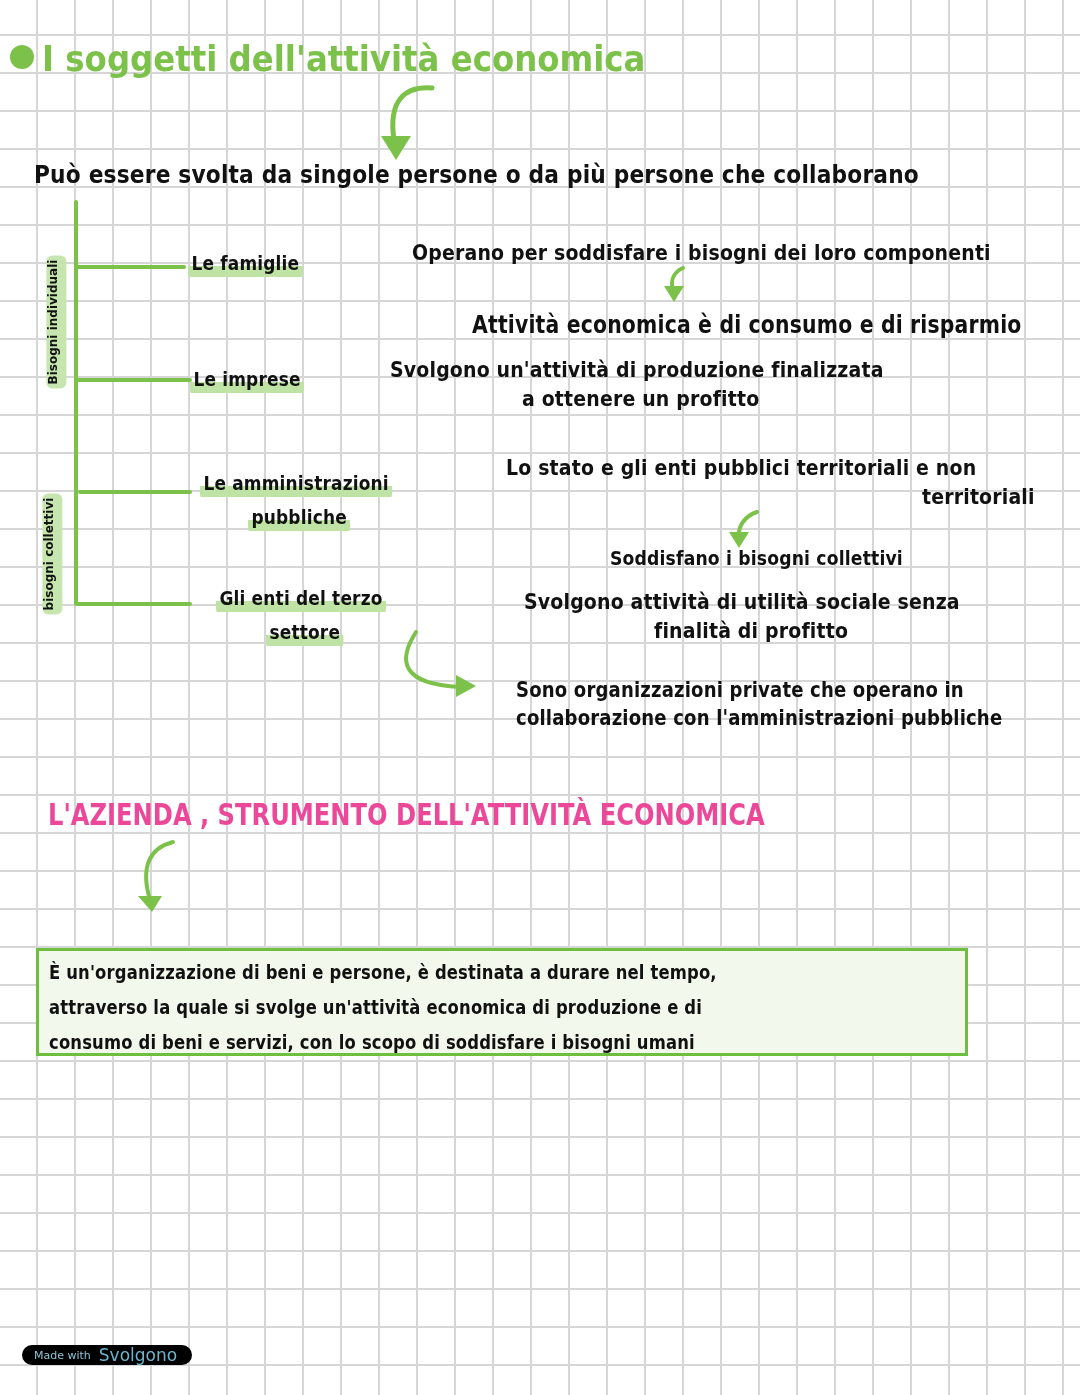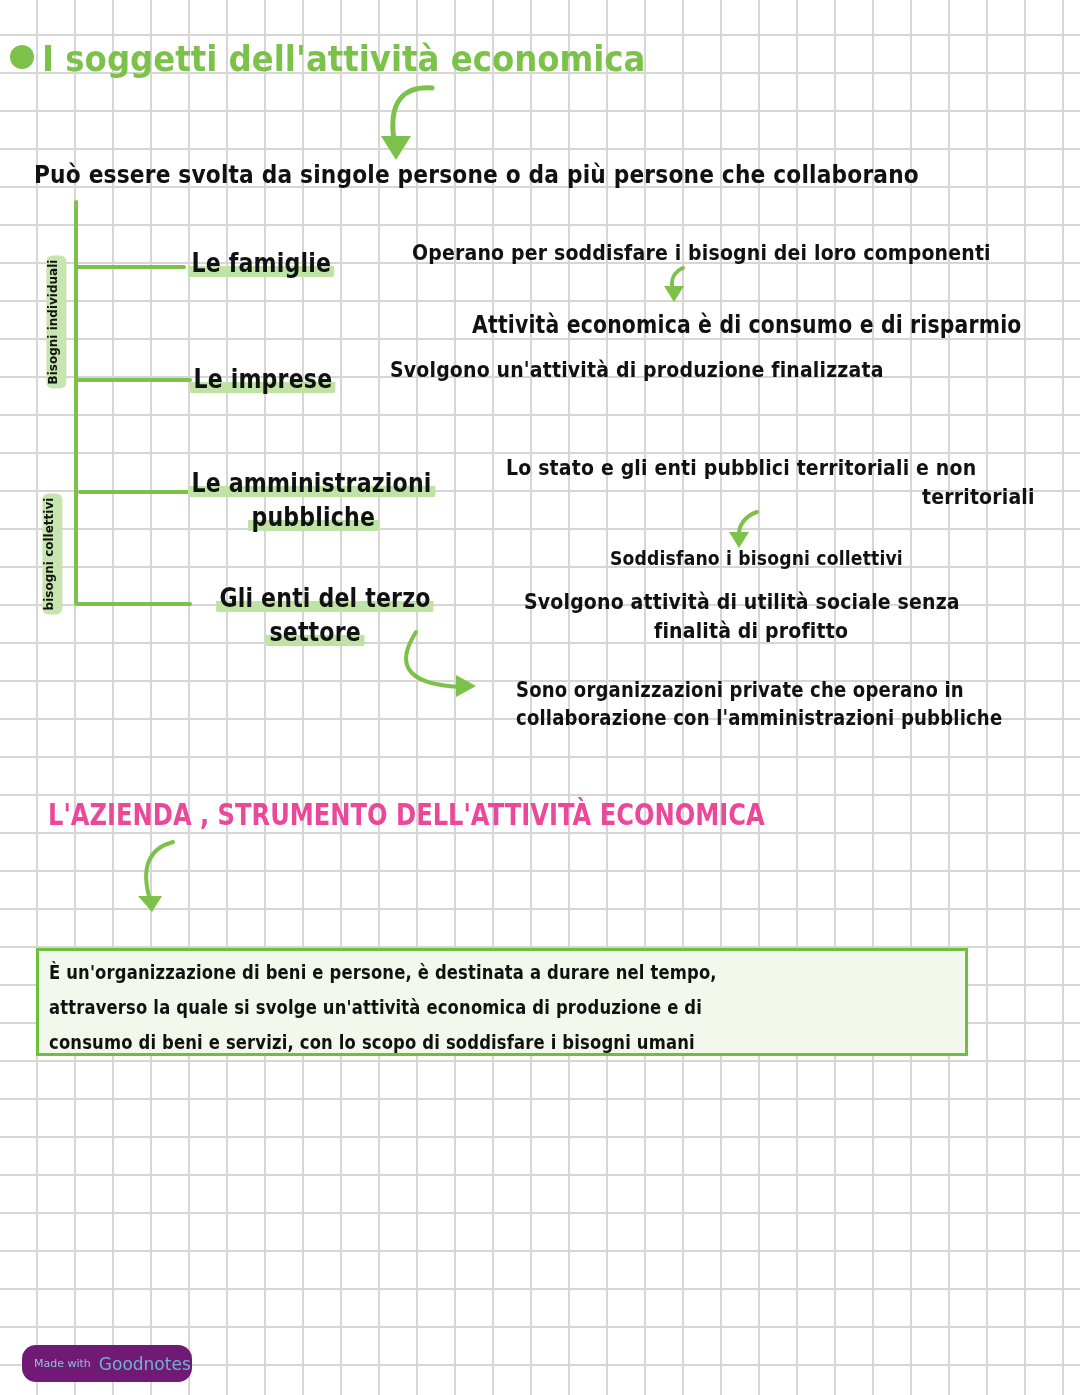--- a/index.html
+++ b/index.html
@@ -13,29 +13,29 @@
     background-position: 36px 34px;
     font-family: "DejaVu Sans", sans-serif;
     color: #111;
   }
   .abs { position: absolute; }
   .hand { font-family: "DejaVu Sans", sans-serif; font-weight: bold; letter-spacing: 0.2px; }
   .cond { transform-origin: left center; display: inline-block; white-space: nowrap; }
   .title1 { left: 10px; top: 38px; font-size: 36px; font-weight: bold; color: #7cc24a; white-space: nowrap; }
   .bullet { display: inline-block; width: 24px; height: 24px; border-radius: 50%; background: #7cc24a; margin-right: 8px; vertical-align: 2px; }
   .t-intro { left: 34px; top: 160px; font-size: 25px; white-space: nowrap; }
-  .node { font-size: 26px; text-align: center; line-height: 34px; white-space: nowrap; }
+  .node { font-size: 20px; text-align: center; line-height: 34px; white-space: nowrap; }
   .hl { background: linear-gradient(to bottom, transparent 58%, #bfe3a4 58%, #bfe3a4 92%, transparent 92%); border-radius: 6px; padding: 0 4px; }
   .desc { font-size: 22px; line-height: 29px; text-align: center; white-space: nowrap; }
   .small { font-size: 24px; white-space: nowrap; }
   .vlabel { font-size: 12px; font-weight: bold; white-space: nowrap; transform: rotate(-90deg); transform-origin: center; background: #c7e6af; border-radius: 6px; padding: 0 4px; }
   .title2 { left: 48px; top: 796px; font-size: 31px; font-weight: bold; color: #ec4899; white-space: nowrap; letter-spacing: 0px; }
   .defbox { left: 36px; top: 948px; width: 932px; height: 108px; border: 3px solid #6fbf3e; background: #f2f9ec; box-sizing: border-box; padding: 4px 10px; }
   .defbox p { margin: 0; font-size: 20px; line-height: 35px; font-weight: bold; white-space: nowrap; }
-  .badge { left: 22px; top: 1345px; width: 170px; height: 37px; border-radius: 14px; background: #701a75; font-size: 11px; color: #8ec3d8; display: flex; align-items: center; padding-left: 12px; box-sizing: border-box; }
+  .badge { left: 22px; top: 1345px; width: 170px; height: 20px; border-radius: 14px; background: #000000; font-size: 11px; color: #8ec3d8; display: flex; align-items: center; padding-left: 12px; box-sizing: border-box; }
   .badge .brand { font-size: 17px; color: #6cb5d0; margin-left: 8px; font-weight: normal; }
   svg { position: absolute; left: 0; top: 0; }
 </style>
 </head>
 <body>
 
 <svg width="1080" height="1395">
   <g stroke="#7cc24a" stroke-width="4" fill="none" stroke-linecap="round">
 
     <line x1="76" y1="202" x2="76" y2="604"></line>
@@ -87,20 +87,21 @@
 </div>
 <div class="abs small hand" style="left:472px; top:311px;">
   <span class="cond" style="transform: scaleX(0.85);">Attività economica è di consumo e di risparmio</span>
 </div>
 
 <div class="abs node hand" style="left:190px; top:362px;">
   <span class="hl cond" style="transform: scaleX(0.85);">Le imprese</span>
 </div>
 <div class="abs desc hand" style="left:390px; top:355px; text-align:left;">
   <div><span class="cond" style="transform: scaleX(0.86);">Svolgono un'attività di produzione finalizzata</span></div>
+  <div style="padding-left:132px;"><span class="cond" style="transform: scaleX(0.86);">a ottenere un profitto</span></div>
 </div>
 
 <div class="abs node hand" style="left:188px; top:466px; width:250px;">
   <div><span class="hl cond" style="transform: scaleX(0.85);">Le amministrazioni</span></div>
   <div style="padding-left:60px; text-align:left;"><span class="hl cond" style="transform: scaleX(0.85);">pubbliche</span></div>
 </div>
 <div class="abs desc hand" style="left:506px; top:453px; text-align:right;">
   <div><span class="cond" style="transform: scaleX(0.86);">Lo stato e gli enti pubblici territoriali e non</span></div>
   <div style="padding-left:174px;"><span class="cond" style="transform: scaleX(0.86);">territoriali</span></div>
 </div>
@@ -126,14 +127,14 @@
 </div>
 
 <div class="abs defbox hand">
   <p><span class="cond" style="transform: scaleX(0.82);">È un'organizzazione di beni e persone, è destinata a durare nel tempo,</span></p>
   <p><span class="cond" style="transform: scaleX(0.82);">attraverso la quale si svolge un'attività economica di produzione e di</span></p>
   <p><span class="cond" style="transform: scaleX(0.82);">consumo di beni e servizi, con lo scopo di soddisfare i bisogni umani</span></p>
 </div>
 
 <div class="abs badge">
   <span>Made with</span>
-  <span class="brand">Goodnotes</span>
+  <span class="brand">Svolgono</span>
 </div>
 
 </body></html>

